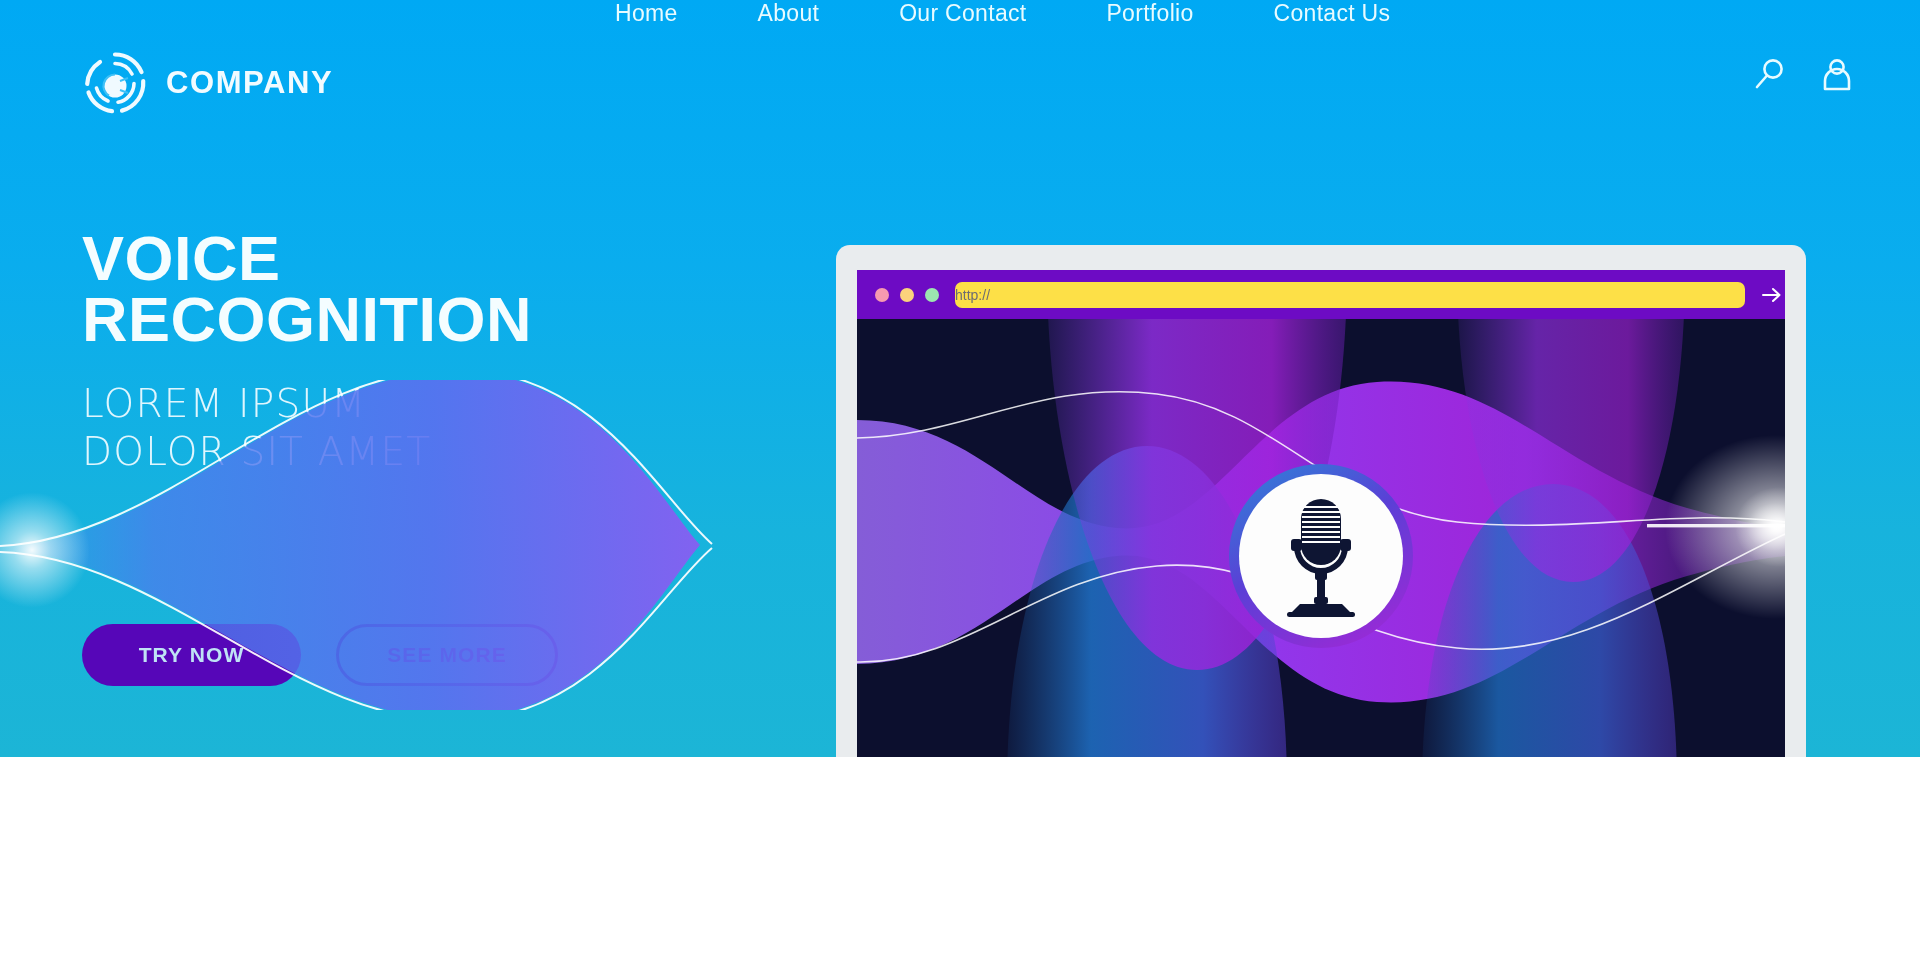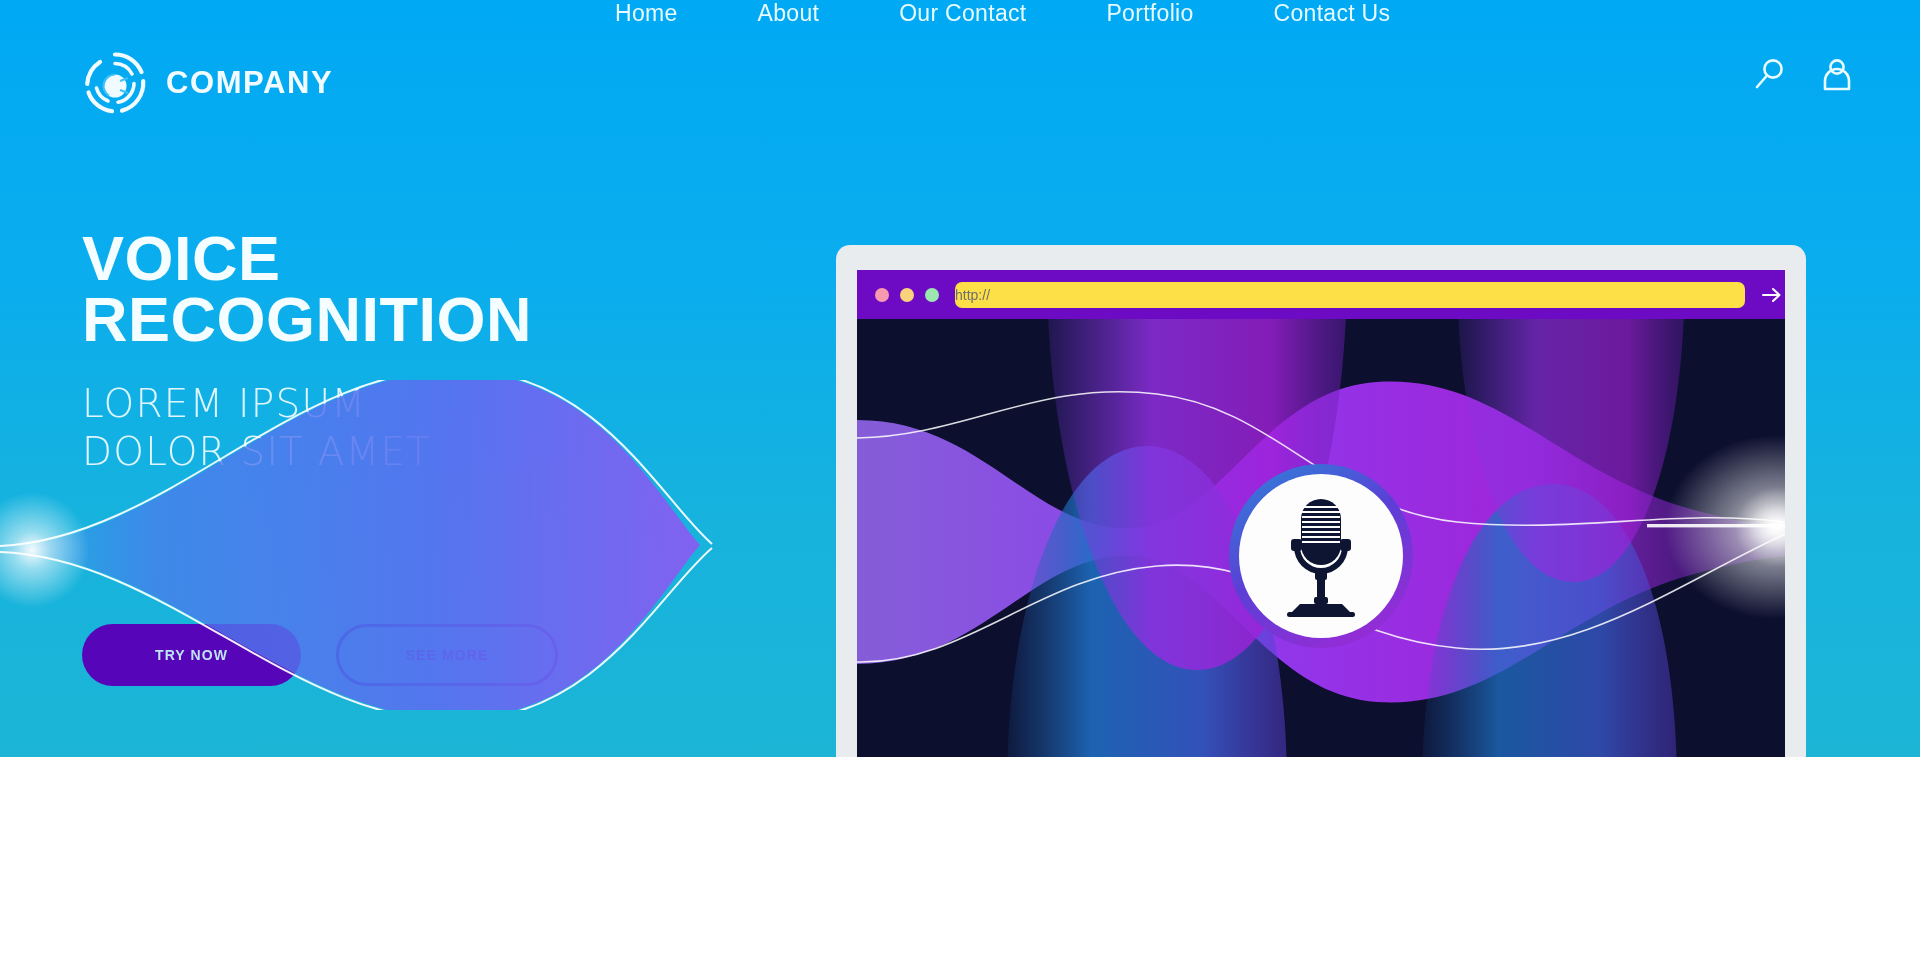--- a/index.html
+++ b/index.html
@@ -63,21 +63,21 @@
     line-height:1.22; letter-spacing:1.2px;
     font-family:"DejaVu Sans", sans-serif;
   }
   .hero-sub div{ font-weight:100; }
 
   .hero-btns{
     position:absolute; left:82px; top:624px;
     display:flex; align-items:center; gap:35px;
   }
   .btn{
-    border-radius:40px; font-size:14px; font-weight:bold;
+    border-radius:40px; font-size:21px; font-weight:bold;
     letter-spacing:1.1px; cursor:pointer;
     display:flex; align-items:center; justify-content:center;
   }
   .btn-primary{
     width:219px; height:62px;
     background:#5606b8; color:#bfe3f5;
     border:none;
   }
   .btn-ghost{
     width:222px; height:62px;

